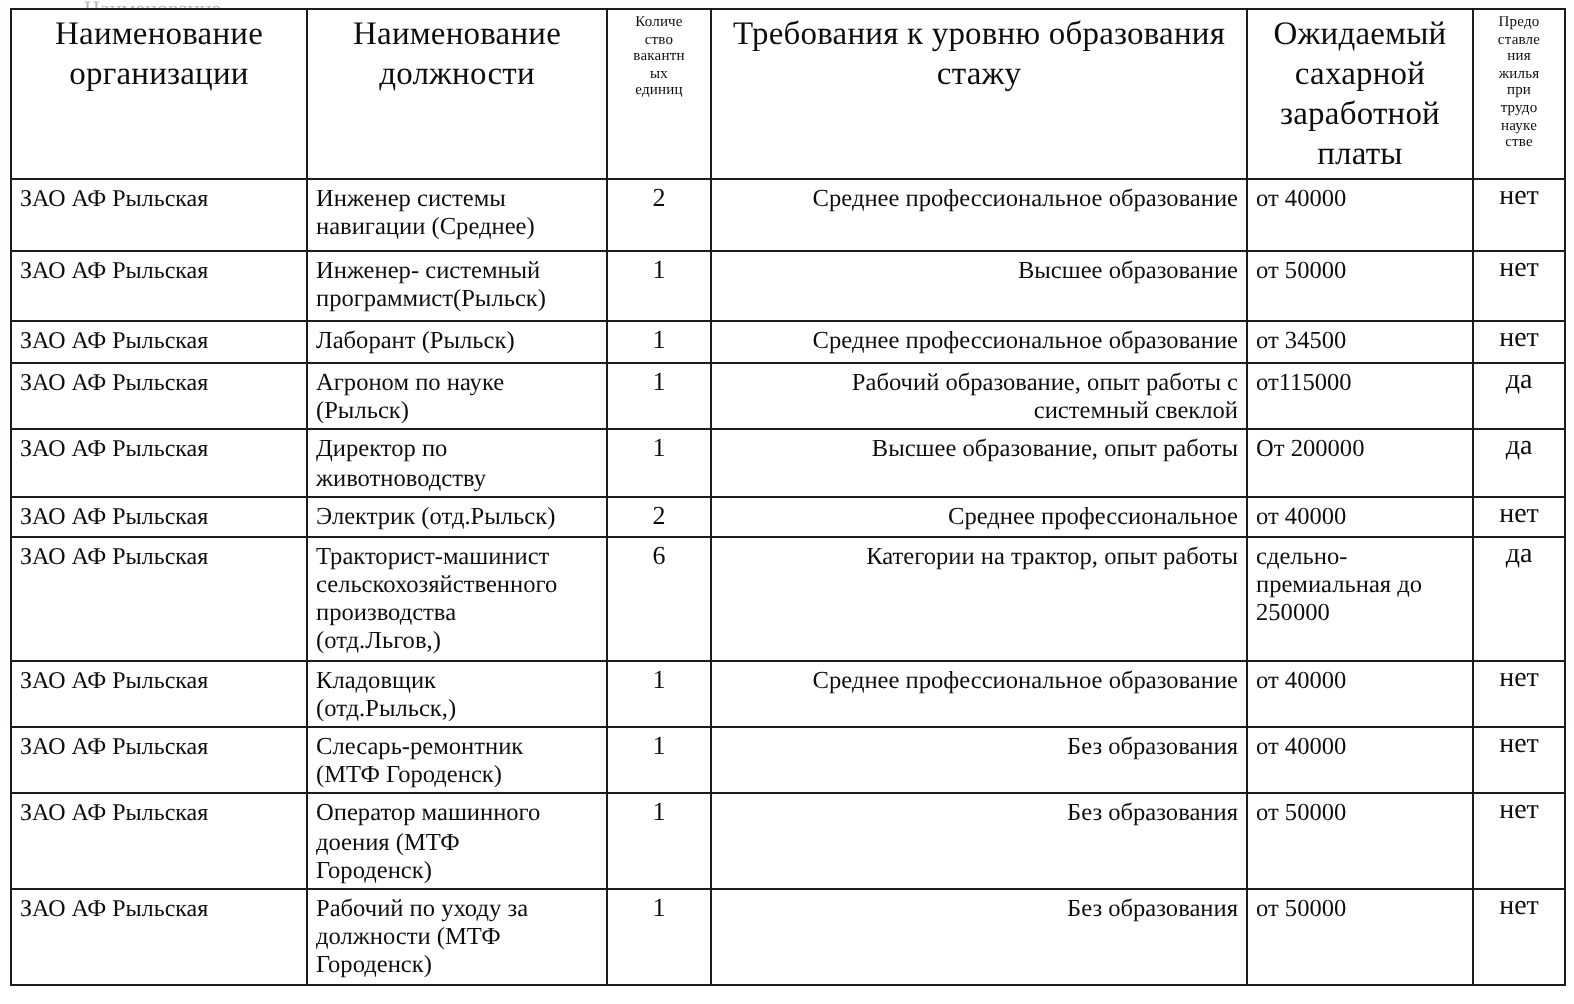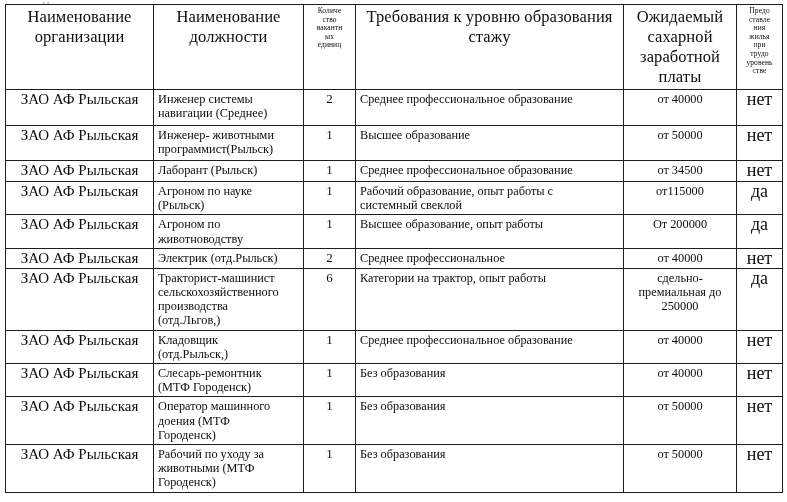--- a/index.html
+++ b/index.html
@@ -82,47 +82,46 @@
     line-height: 8.6px;
     letter-spacing: .1px;
   }
 
   
   tbody td {
     font-size: 12.3px;
     line-height: 14.2px;
   }
   td.org {
-    font-size: 15px;
+    font-size: 12px;
     padding-left: 8px;
     padding-top: 3px;
     white-space: nowrap;
-    text-align: center;
   }
   td.pos {
     padding-left: 6px;
     padding-top: 3px;
     margin-left: 12px;
   }
   td.qty {
     text-align: center;
     font-size: 13px;
     padding-top: 3px;
   }
   td.req {
+    text-align: right;
+    padding-top: 3px;
+  }
+  td.sal {
     text-align: left;
-    padding-top: 3px;
-  }
-  td.sal {
-    text-align: center;
     padding-top: 3px;
   }
   td.hous {
     text-align: center;
-    font-size: 18px;
+    font-size: 14px;
     padding-top: 3px;
   }
   .line { display: block; }
 </style>
 </head>
 <body>
 
 <div class="page">
 
   <div class="top-crop">Наименование</div>
@@ -149,21 +148,21 @@
         </td>
         <td class="h-big">Требования к уровню образования стажу</td>
         <td class="h-big">Ожидаемый сахарной заработной платы</td>
         <td class="h-small">
           <span class="line">Предо</span>
           <span class="line">ставле</span>
           <span class="line">ния</span>
           <span class="line">жилья</span>
           <span class="line">при</span>
           <span class="line">трудо</span>
-          <span class="line">уровень</span>
+          <span class="line">науке</span>
           <span class="line">стве</span>
         </td>
       </tr>
     </thead>
     <tbody id="table-body">
         <tr style="height: 36px;">
           <td class="org">ЗАО АФ Рыльская</td>
           <td class="pos">
             <span class="line">Инженер системы</span>
             <span class="line">навигации (Среднее)</span>
@@ -173,21 +172,21 @@
             <span class="line">Среднее профессиональное образование</span>
           </td>
           <td class="sal">
             <span class="line">от 40000</span>
           </td>
           <td class="hous">нет</td>
         </tr>
         <tr style="height: 35px;">
           <td class="org">ЗАО АФ Рыльская</td>
           <td class="pos">
-            <span class="line">Инженер- животными</span>
+            <span class="line">Инженер- системный</span>
             <span class="line">программист(Рыльск)</span>
           </td>
           <td class="qty">1</td>
           <td class="req">
             <span class="line">Высшее образование</span>
           </td>
           <td class="sal">
             <span class="line">от 50000</span>
           </td>
           <td class="hous">нет</td>
@@ -218,21 +217,21 @@
             <span class="line">системный свеклой</span>
           </td>
           <td class="sal">
             <span class="line">от115000</span>
           </td>
           <td class="hous">да</td>
         </tr>
         <tr style="height: 29px;">
           <td class="org">ЗАО АФ Рыльская</td>
           <td class="pos">
-            <span class="line">Агроном по</span>
+            <span class="line">Директор по</span>
             <span class="line">животноводству</span>
           </td>
           <td class="qty">1</td>
           <td class="req">
             <span class="line">Высшее образование, опыт работы</span>
           </td>
           <td class="sal">
             <span class="line">От 200000</span>
           </td>
           <td class="hous">да</td>
@@ -313,21 +312,21 @@
           </td>
           <td class="sal">
             <span class="line">от 50000</span>
           </td>
           <td class="hous">нет</td>
         </tr>
         <tr style="height: 48px;">
           <td class="org">ЗАО АФ Рыльская</td>
           <td class="pos">
             <span class="line">Рабочий по уходу за</span>
-            <span class="line">животными (МТФ</span>
+            <span class="line">должности (МТФ</span>
             <span class="line">Городенск)</span>
           </td>
           <td class="qty">1</td>
           <td class="req">
             <span class="line">Без образования</span>
           </td>
           <td class="sal">
             <span class="line">от 50000</span>
           </td>
           <td class="hous">нет</td>

